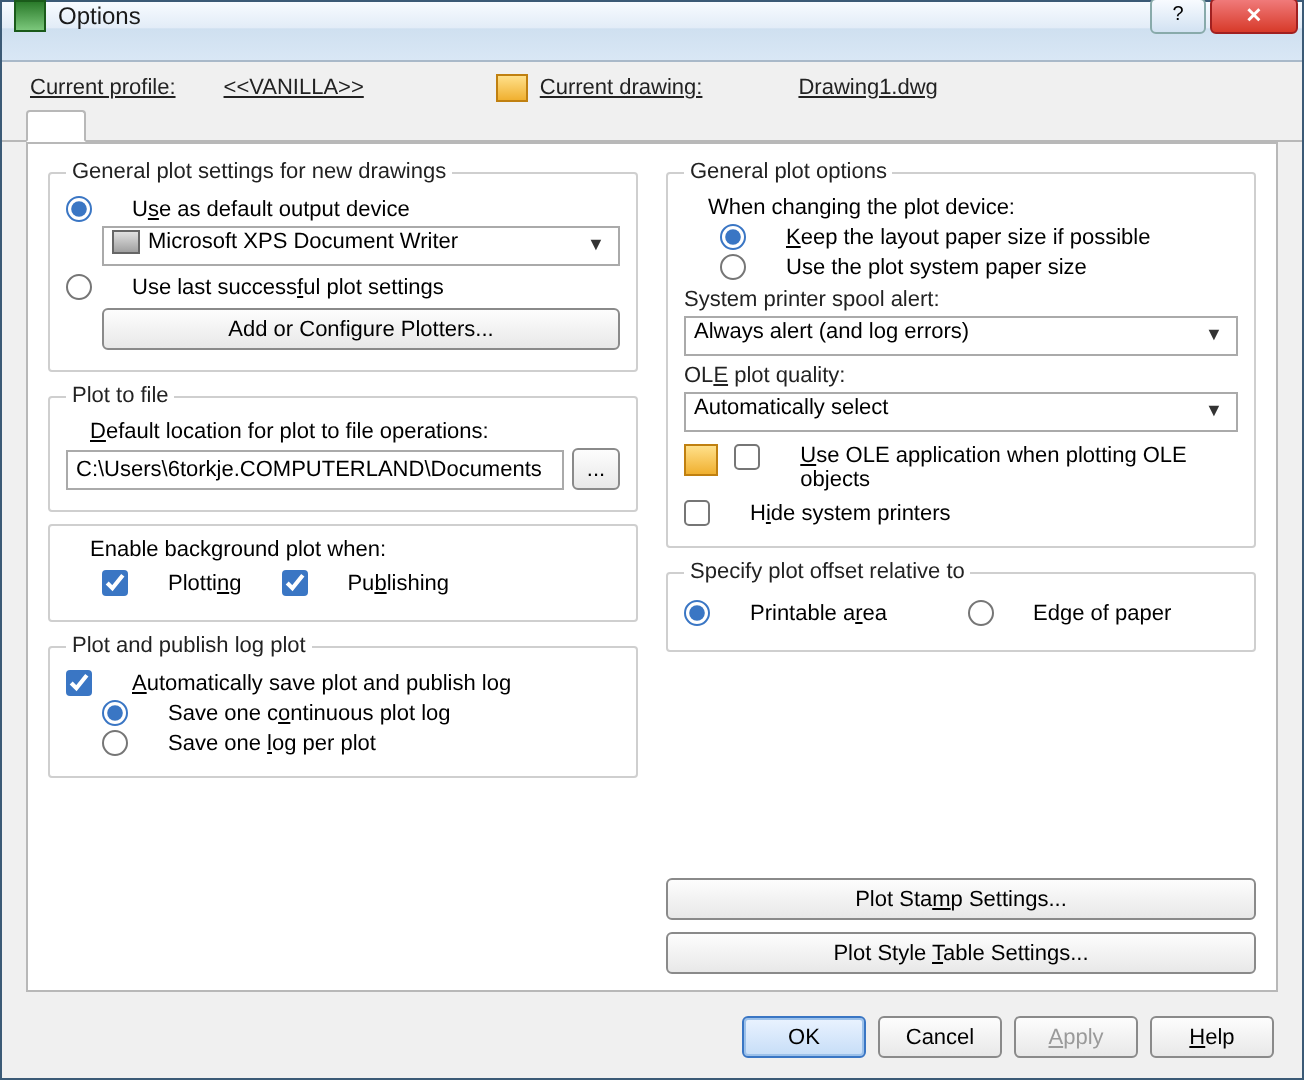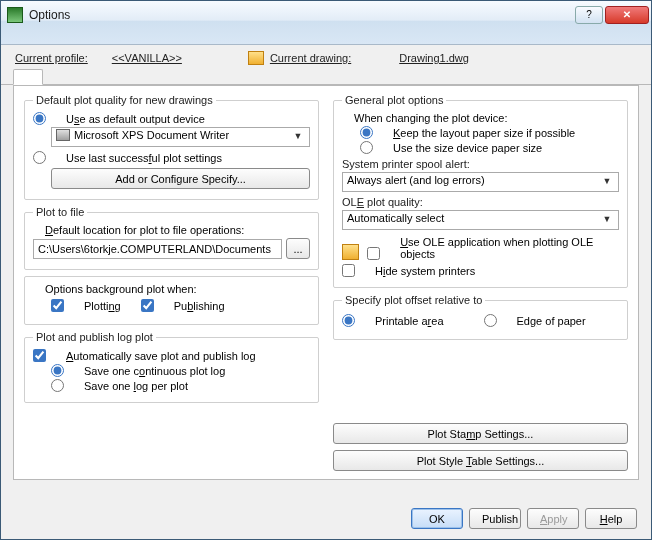--- a/index.html
+++ b/index.html
@@ -15,21 +15,21 @@
   .window {
     width: 652px;
     height: 540px;
     background: #f0f0f0;
     border: 1px solid #3b5a76;
     box-shadow: 0 0 8px rgba(0,0,0,0.4);
     display: flex;
     flex-direction: column;
   }
   .titlebar {
-    height: 44px;
+    height: 30px;
     background: linear-gradient(to bottom, #f7fbff 0%, #e2ecf7 45%, #cfe0f0 46%, #d9e7f5 100%);
     border-bottom: 1px solid #a9b9c9;
     display: flex;
     align-items: center;
     padding: 0 2px 16px 6px;
   }
   .titlebar .app-icon {
     width: 16px; height: 16px;
     background: linear-gradient(#2a7a2a, #7bc77b);
     border: 1px solid #1a5a1a;
@@ -153,21 +153,21 @@
     width: 18px; height: 16px;
     background: linear-gradient(#ffe08a,#f0b030);
     border: 1px solid #c08010;
   }
   .footer {
     display: flex;
     justify-content: flex-end;
     gap: 6px;
     padding: 6px 14px 10px 14px;
   }
-  .footer .btn { width: 52px; margin-top: 16px; }
+  .footer .btn { width: 62px; }
 </style>
 </head>
 <body>
 
 <div class="window">
   <div class="titlebar">
     <div class="app-icon"></div>
     <div class="title">Options</div>
     <div class="winbtns">
       <div class="winbtn">?</div>
@@ -185,57 +185,57 @@
 
   <div class="tabstrip">
     <div class="tab"></div>
   </div>
 
   <div class="content">
 
     <div class="col">
 
       <fieldset>
-        <legend>Default plot quality for new drawings</legend>
+        <legend>General plot settings for new drawings</legend>
         <div class="row">
           <input type="radio" checked="" style="">
           <label>U<span class="underline-letter">s</span>e as default output device</label>
         </div>
         <div class="row indent">
           <div class="dropdown" style="flex:1">
             <span style="display:flex;align-items:center">
                 <span class="printer-icon"></span>
                 <span>Microsoft XPS Document Writer</span>
               </span>
             <span class="arrow">▼</span>
           </div>
         </div>
         <div class="row" style="margin-top:4px">
           <input type="radio" style="">
           <label>Use last success<span class="underline-letter">f</span>ul plot settings</label>
         </div>
         <div class="row indent" style="margin-top:4px">
-          <button class="btn" style="flex:1">Add or Configure Specify...</button>
+          <button class="btn" style="flex:1">Add or Configure Plotters...</button>
         </div>
       </fieldset>
 
       <fieldset>
         <legend>Plot to file</legend>
         <div class="row">
             <label><span class="underline-letter">D</span>efault location for plot to file operations:</label>
           </div>
         <div class="row">
           <input class="textinput" style="flex: 1 1 0%;" value="C:\Users\6torkje.COMPUTERLAND\Documents">
           <button class="btn small">...</button>
         </div>
       </fieldset>
 
       <fieldset>
         <div class="row">
-            <label>Options background plot when:</label>
+            <label>Enable background plot when:</label>
           </div>
         <div class="row indent" style="gap:20px">
           <span class="row">
               <input type="checkbox" checked="" style="">
               <label>Plotti<span class="underline-letter">n</span>g</label>
             </span>
           <span class="row">
               <input type="checkbox" checked="" style="">
               <label>Pu<span class="underline-letter">b</span>lishing</label>
             </span>
@@ -267,36 +267,36 @@
         <legend>General plot options</legend>
         <div class="row">
             <label>When changing the plot device:</label>
           </div>
         <div class="row indent">
             <input type="radio" checked="" style="">
             <label><span class="underline-letter">K</span>eep the layout paper size if possible</label>
           </div>
         <div class="row indent">
             <input type="radio" style="">
-            <label>Use the size device paper size</label>
+            <label>Use the plot system paper size</label>
           </div>
 
         <div class="section-label">System printer spool alert:</div>
         <div class="dropdown">
           <span>Always alert (and log errors)</span>
           <span class="arrow">▼</span>
         </div>
 
         <div class="section-label">OL<span class="underline-letter">E</span> plot quality:</div>
         <div class="dropdown">
           <span>Automatically select</span>
           <span class="arrow">▼</span>
         </div>
 
-        <div class="row" style="margin-top:6px; align-items:flex-end">
+        <div class="row" style="margin-top:6px; align-items:flex-start">
           <div class="ole-icon"></div>
           <input type="checkbox" style="margin-left: 4px;">
           <label style="white-space:normal"><span class="underline-letter">U</span>se OLE application when plotting OLE objects</label>
         </div>
         <div class="row" style="margin-top:4px; margin-left:0">
           <input type="checkbox" style="">
           <label>H<span class="underline-letter">i</span>de system printers</label>
         </div>
       </fieldset>
 
@@ -316,17 +316,17 @@
 
       <div style="flex:1"></div>
 
       <button class="btn wide">Plot Sta<span class="underline-letter">m</span>p Settings...</button>
       <button class="btn wide">Plot Style <span class="underline-letter">T</span>able Settings...</button>
     </div>
   </div>
 
   <div class="footer">
     <button class="btn default">OK</button>
-    <button class="btn">Publish</button>
+    <button class="btn">Cancel</button>
     <button class="btn disabled"><span class="underline-letter">A</span>pply</button>
     <button class="btn"><span class="underline-letter">H</span>elp</button>
   </div>
 </div>
 
 </body></html>

